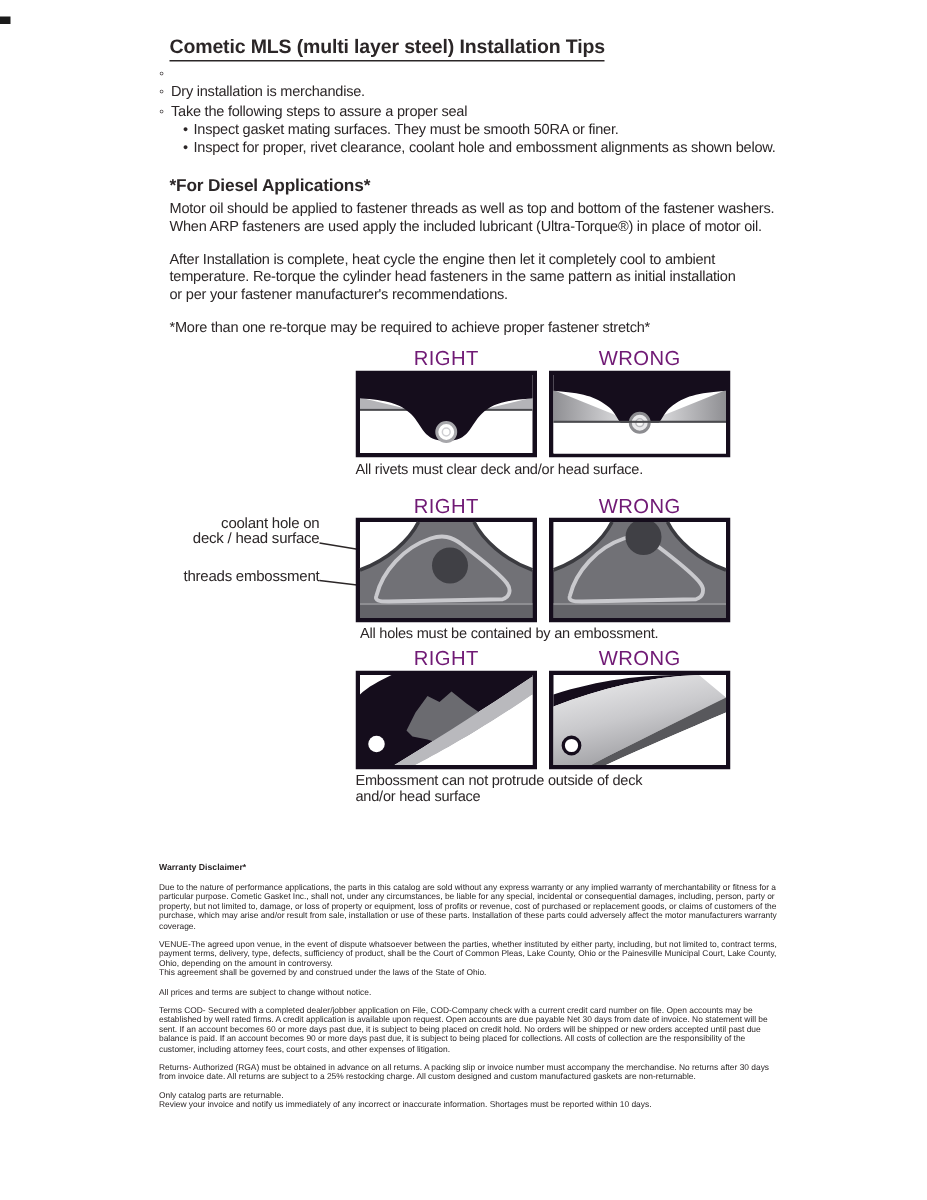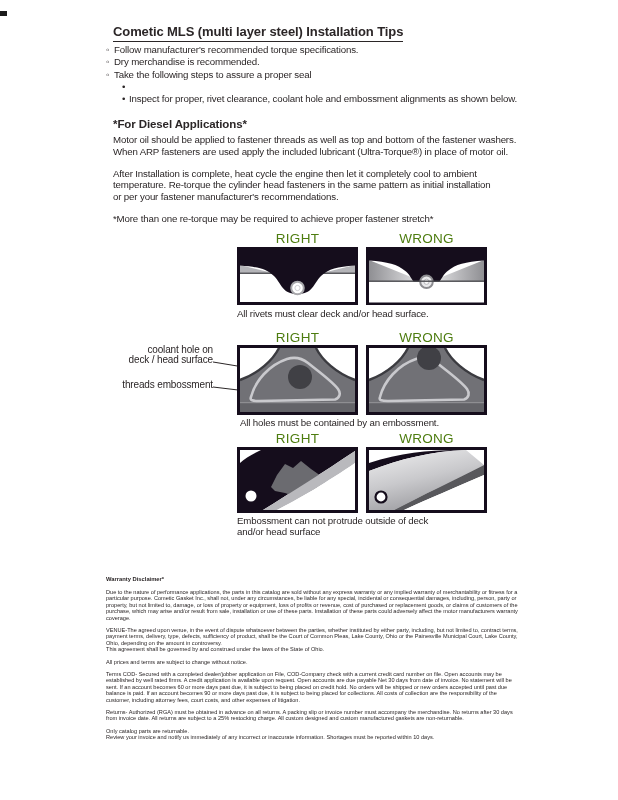--- a/index.html
+++ b/index.html
@@ -15,21 +15,21 @@
     border-bottom:1.8px solid #2b2627;padding-bottom:2px;display:inline-block;
   }
   .tips{left:106px;top:44px;width:500px;font-size:9.7px;line-height:12.3px;letter-spacing:-0.15px;}
   .tip-row{display:flex;white-space:nowrap;}
   .tip-row .glyph{width:8px;flex:0 0 8px;text-align:left;}
   .tip-row.lvl2{margin-left:16px;}
   .tip-row.lvl2 .glyph{width:7px;flex:0 0 7px;}
   .diesel-heading{left:113px;top:118px;font-size:11.5px;font-weight:bold;letter-spacing:-0.1px;}
   .diesel-paras{left:113px;top:134px;width:500px;font-size:9.7px;line-height:11.8px;letter-spacing:-0.15px;}
   .diesel-paras p{margin:0 0 10px 0;white-space:pre-line;}
-  .fig-label{width:121px;text-align:center;font-size:13.5px;letter-spacing:0.3px;color:#4d7c0f;}
+  .fig-label{width:121px;text-align:center;font-size:13.5px;letter-spacing:0.3px;color:#701a75;}
   .fig-caption{font-size:9.7px;letter-spacing:-0.15px;white-space:nowrap;}
   .fig-caption.two-line{white-space:pre-line;line-height:10.8px;}
   .ann{font-size:10px;letter-spacing:-0.15px;text-align:right;line-height:9.8px;white-space:pre-line;}
   .legal{left:106px;top:576px;width:412px;font-size:5.6px;line-height:6.4px;letter-spacing:0;}
   .legal h4{margin:0 0 6.5px 0;font-size:5.8px;}
   .legal p{margin:0 0 6px 0;white-space:pre-line;}
   .page-code{left:388px;top:800px;font-size:13px;letter-spacing:0.3px;color:#3a3536;}
   svg{display:block;}
 </style>
 </head>
@@ -37,32 +37,32 @@
 
 <div class="abs print-mark"></div>
 
 <div class="abs" style="left:113px;top:22px;">
   <span class="title" style="position:static;">Cometic MLS (multi layer steel) Installation Tips</span>
 </div>
 
 <div class="abs tips">
   <div class="tip-row">
     <span class="glyph">◦</span>
-    <span>Follow manufacturer's recommended torque specifications.</span>
   </div>
   <div class="tip-row">
     <span class="glyph">◦</span>
-    <span>Dry merchandise is recommended.</span>
+    <span>Dry installation is merchandise.</span>
   </div>
   <div class="tip-row">
     <span class="glyph">◦</span>
     <span>Take the following steps to assure a proper seal</span>
   </div>
   <div class="tip-row lvl2">
     <span class="glyph">•</span>
+    <span>Inspect gasket mating surfaces.  They must be smooth 50RA or finer.</span>
   </div>
   <div class="tip-row lvl2">
     <span class="glyph">•</span>
     <span>Inspect for proper, rivet clearance, coolant hole and embossment alignments as shown below.</span>
   </div>
 </div>
 
 <div class="abs diesel-heading">*For Diesel Applications*</div>
 <div class="abs diesel-paras">
   <p>Motor oil should be applied to fastener threads as well as top and bottom of the fastener washers.

